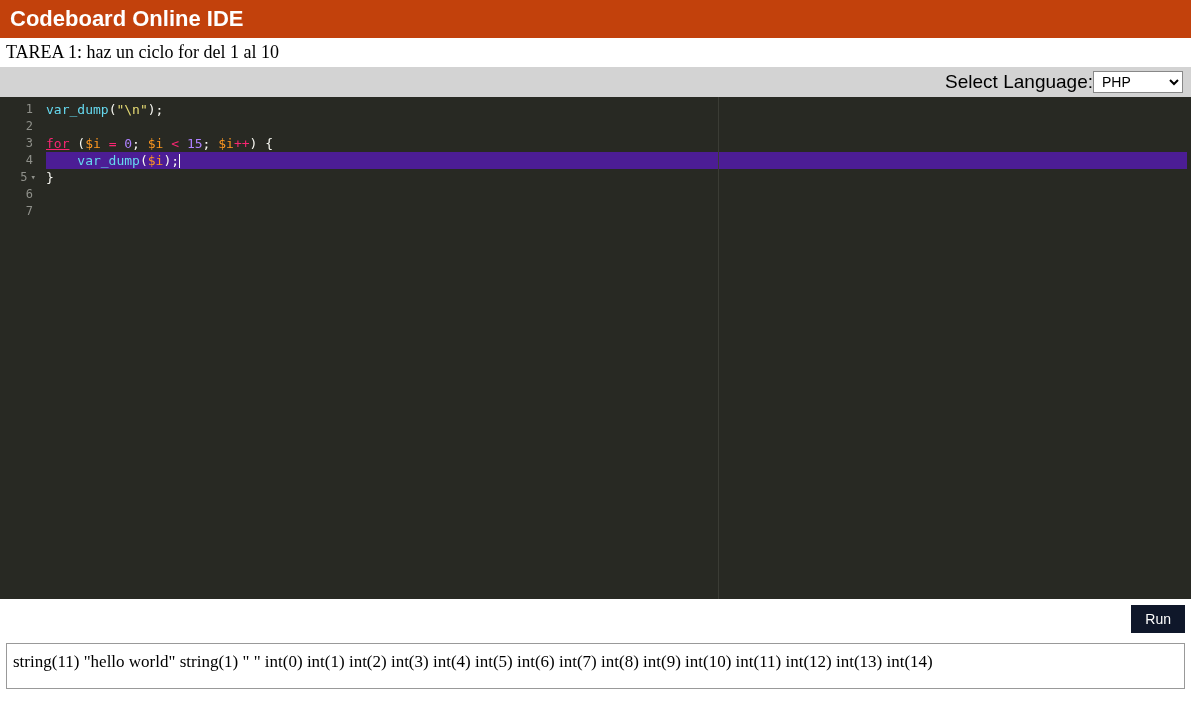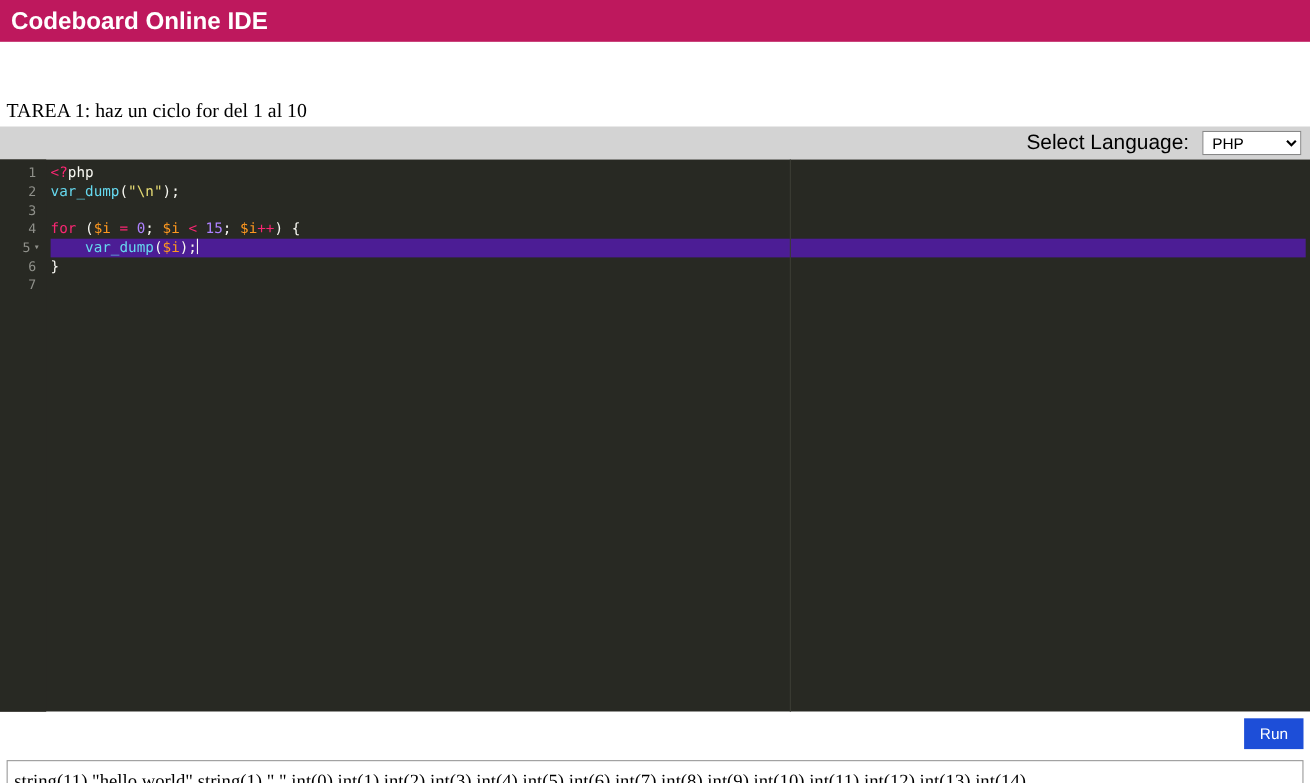--- a/index.html
+++ b/index.html
@@ -4,45 +4,43 @@
   <style>
     * { margin: 0; padding: 0; box-sizing: border-box; }
     body {
       font-family: Arial, sans-serif;
       width: 1191px;
       height: 712px;
       overflow: hidden;
       background: #ffffff;
     }
     .header {
-      background: #be185d;
+      background: #c2410c;
       color: white;
       padding: 6px 10px;
       font-size: 22px;
       font-weight: bold;
     }
     .task-bar {
       background: #ffffff;
       padding: 4px 6px;
       font-size: 18px;
       font-family: 'Times New Roman', serif;
       color: #000;
-      margin-top: 48px;
     }
     .toolbar {
       background: #d3d3d3;
       display: flex;
       justify-content: flex-end;
       align-items: center;
       padding: 4px 8px;
       height: 30px;
     }
     .toolbar-label {
       font-size: 19px;
-      margin-right: 12px;
       color: #000;
     }
     .language-select {
       font-size: 14px;
       padding: 1px 4px;
       width: 90px;
       background: white;
       border: 1px solid #888;
     }
     .editor-container {
@@ -94,21 +92,21 @@
       line-height: 17px;
       position: relative;
     }
     .code-line {
       height: 17px;
       white-space: pre;
     }
     .code-line.active {
       background: #4c1d95;
     }
-    .k-keyword { color: #f92672; }
+    .k-keyword { color: #f92672; text-decoration: underline; }
     .k-func { color: #66d9ef; }
     .k-string { color: #e6db74; }
     .k-var { color: #fd971f; }
     .k-num { color: #ae81ff; }
     .k-op { color: #f92672; }
     .k-default { color: #f8f8f2; }
     .k-tag { color: #f92672; }
     .k-tagname { color: #f8f8f2; }
     .cursor {
       display: inline-block;
@@ -119,21 +117,21 @@
       position: relative;
       top: -1px;
     }
     .run-bar {
       display: flex;
       justify-content: flex-end;
       padding: 6px 6px;
       background: #ffffff;
     }
     .run-button {
-      background: #1d4ed8;
+      background: #0f172a;
       color: white;
       border: none;
       padding: 6px 14px;
       font-size: 14px;
       cursor: pointer;
     }
     .output-box {
       margin: 4px 6px;
       border: 1px solid #999;
       padding: 8px 6px;
@@ -188,21 +186,20 @@
       <div class="gutter-line">
           <span>6</span>
           <span class="fold-marker"></span>
         </div>
       <div class="gutter-line">
           <span>7</span>
           <span class="fold-marker"></span>
         </div>
     </div>
     <div class="code-area">
-      <div class="code-line"><span class="k-tag">&lt;?</span><span class="k-tagname">php</span></div>
       <div class="code-line"><span class="k-func">var_dump</span><span class="k-default">(</span><span class="k-string">"\n"</span><span class="k-default">);</span></div>
       <div class="code-line"><span class="k-default"></span></div>
       <div class="code-line"><span class="k-keyword">for</span><span class="k-default"> (</span><span class="k-var">$i</span><span class="k-default"> </span><span class="k-op">=</span><span class="k-default"> </span><span class="k-num">0</span><span class="k-default">; </span><span class="k-var">$i</span><span class="k-default"> </span><span class="k-op">&lt;</span><span class="k-default"> </span><span class="k-num">15</span><span class="k-default">; </span><span class="k-var">$i</span><span class="k-op">++</span><span class="k-default">) {</span></div>
       <div class="code-line active"><span class="k-default">    </span><span class="k-func">var_dump</span><span class="k-default">(</span><span class="k-var">$i</span><span class="k-default">);</span><span class="cursor"></span></div>
       <div class="code-line"><span class="k-default">}</span></div>
     </div>
   </div>
 </div>
 
 <div class="run-bar">

